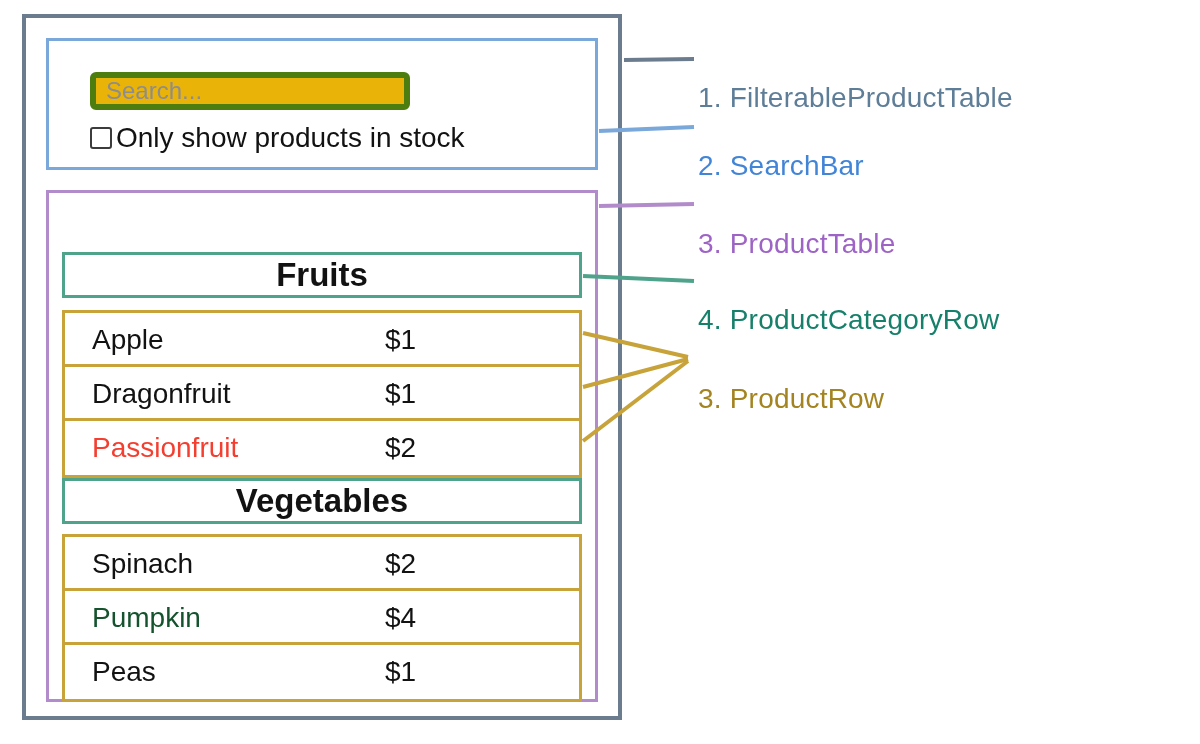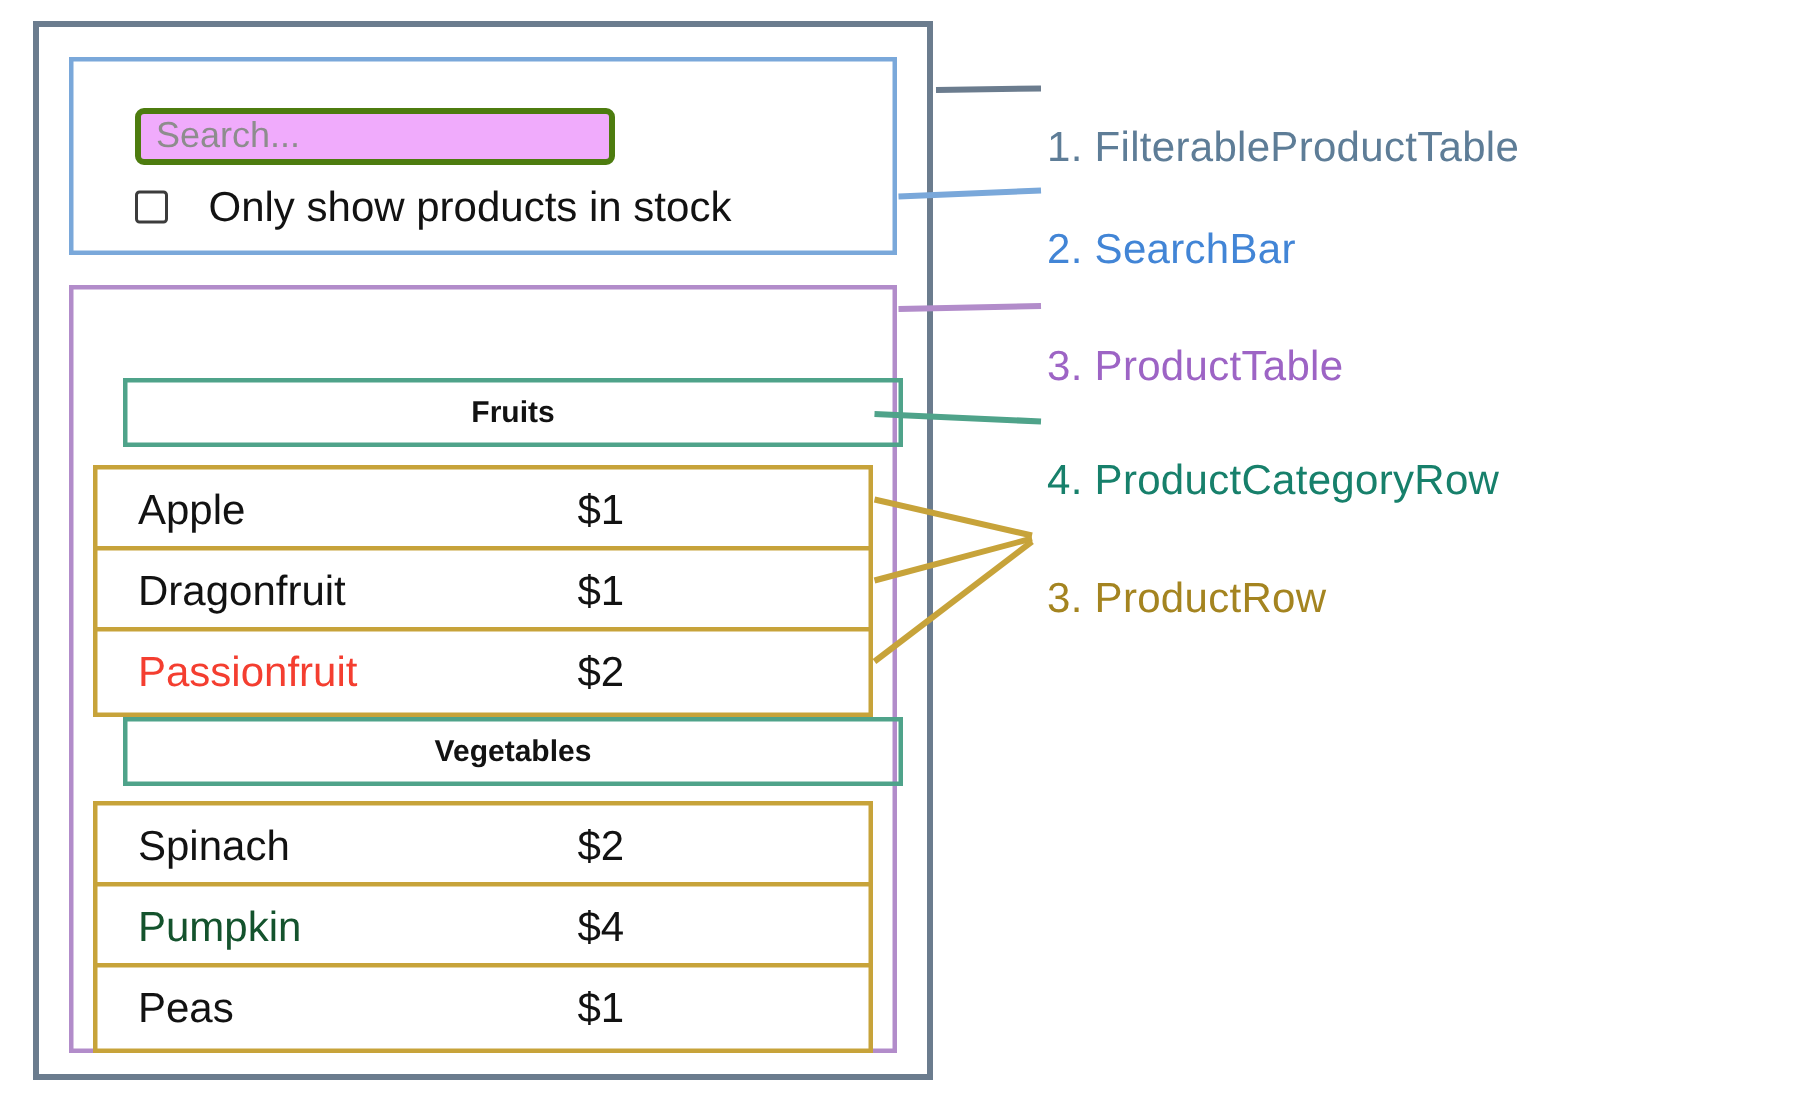--- a/index.html
+++ b/index.html
@@ -27,36 +27,36 @@
     left: 20px; top: 20px;
     width: 552px; height: 132px;
     border: 3px solid var(--blue);
     box-sizing: border-box;
   }
   .search-input {
     position: absolute;
     left: 41px; top: 31px;
     width: 320px; height: 38px;
     box-sizing: border-box;
-    border: 4px solid #4d7c0f;
+    border: 6px solid #4d7c0f;
     border-radius: 6px;
     font-family: "Liberation Sans", sans-serif;
     font-size: 24px;
     color: #333333;
     padding: 0 10px;
     outline: none;
-    background: #f0abfc;
+    background: #eab308;
   }
   .search-input::placeholder { color: #8d8d8d; }
   .stock-row {
     position: absolute;
     left: 41px; top: 81px;
     display: flex;
     align-items: center;
-    gap: 27px;
+    gap: 4px;
     cursor: pointer;
     text-align: center;
   }
   .checkbox {
     width: 22px; height: 22px;
     box-sizing: border-box;
     border: 2px solid #3c3c3c;
     border-radius: 3px;
     background: #ffffff;
     flex: 0 0 auto;
@@ -91,24 +91,23 @@
   
   .category-row {
     position: absolute;
     left: 13px;
     width: 520px; height: 46px;
     box-sizing: border-box;
     border: 3px solid var(--teal);
     display: flex;
     align-items: center;
     justify-content: center;
-    font-size: 20px;
+    font-size: 33px;
     font-weight: bold;
     color: #121212;
-    margin-left: 20px;
   }
 
   
   .product-row {
     position: absolute;
     left: 13px;
     width: 520px; height: 60px;
     box-sizing: border-box;
     border: 3px solid var(--gold);
     background: #ffffff;

